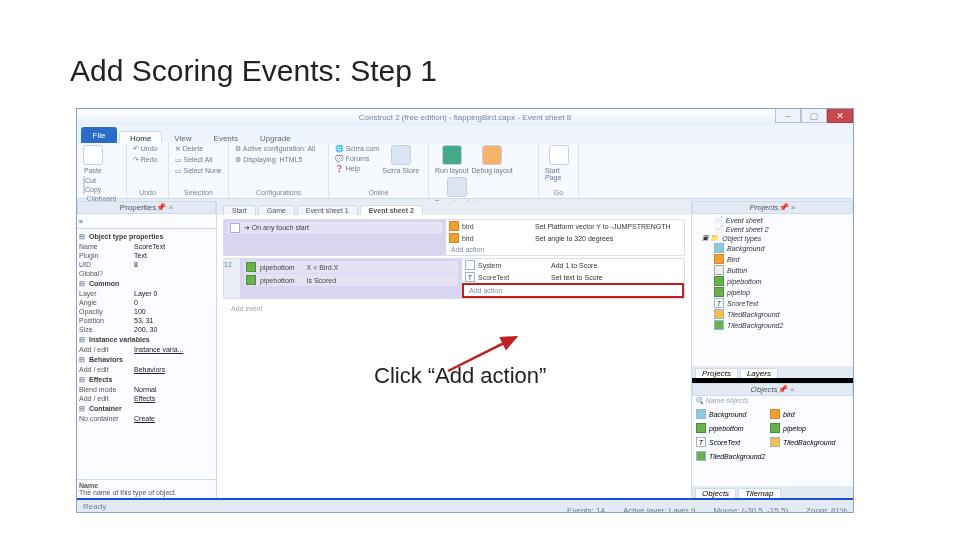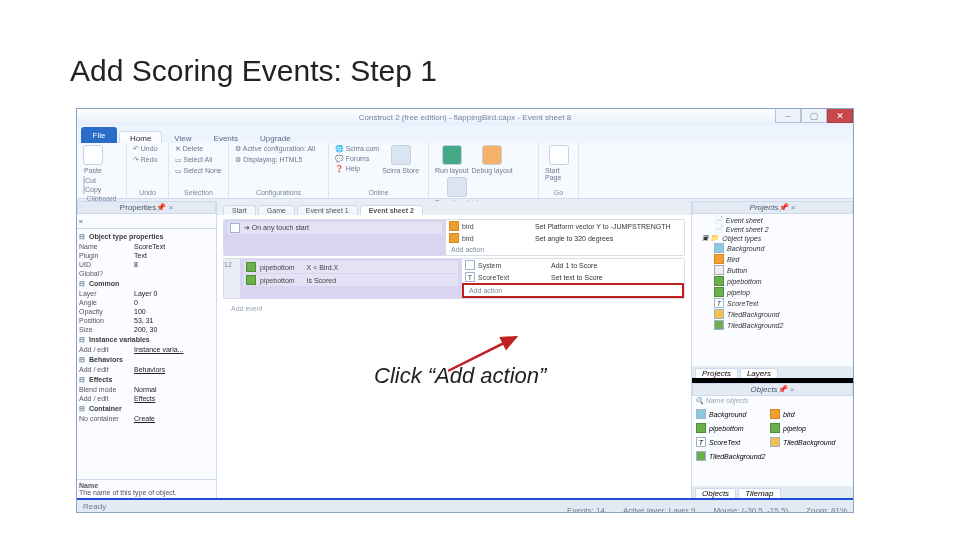--- a/index.html
+++ b/index.html
@@ -11,21 +11,21 @@
     position: relative;
     overflow: hidden;
   }
   .slide-title {
     position: absolute; left: 70px; top: 54px;
     font-size: 30px; color: #222;
     font-weight: 400;
   }
   .annotation {
     position: absolute; left: 374px; top: 363px;
-    font-size: 22px; color: #222; font-style: italic;
+    font-size: 22px; color: #222;
   }
   .arrow {
     position: absolute;
     left: 438px; top: 333px;
     width: 88px; height: 40px;
   }
   
   .app {
     position: absolute;
     left: 76px; top: 108px;

